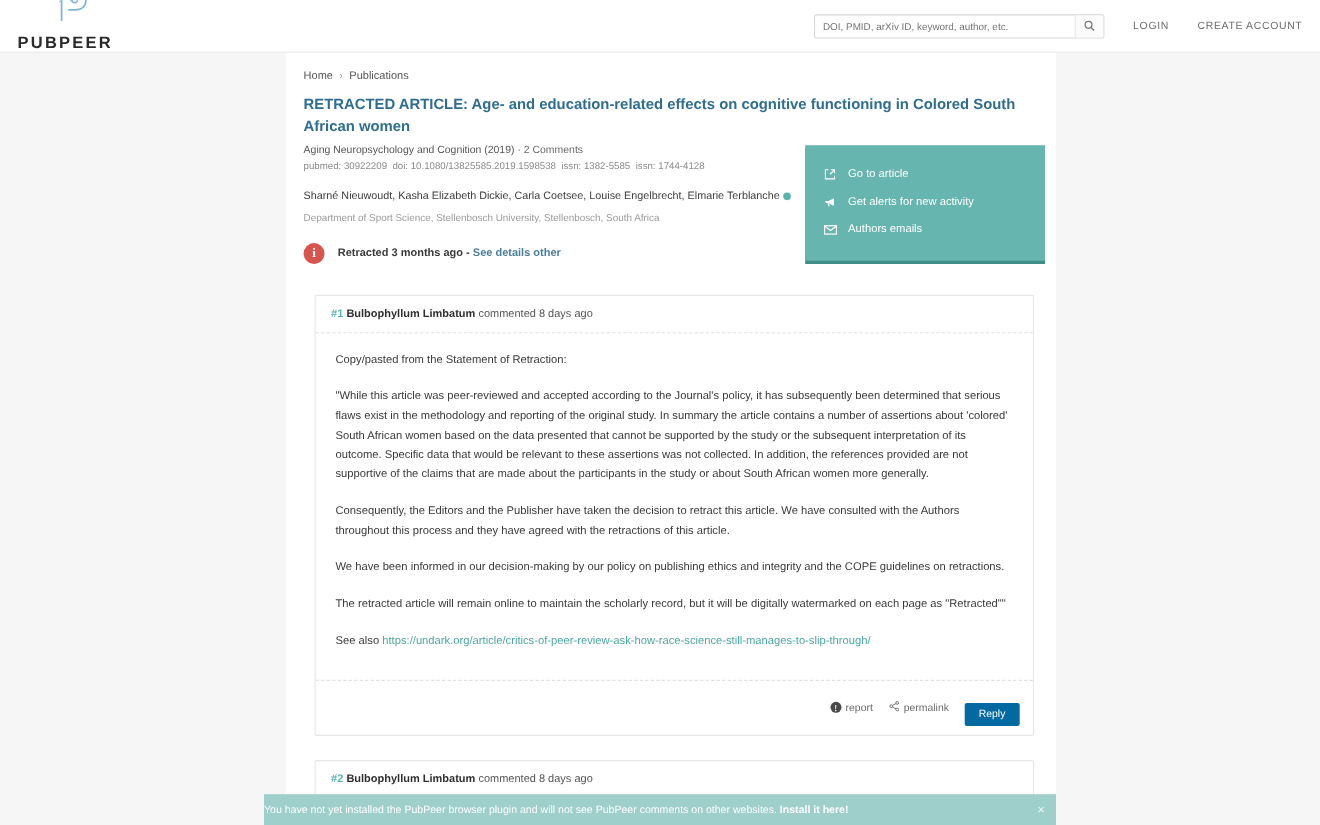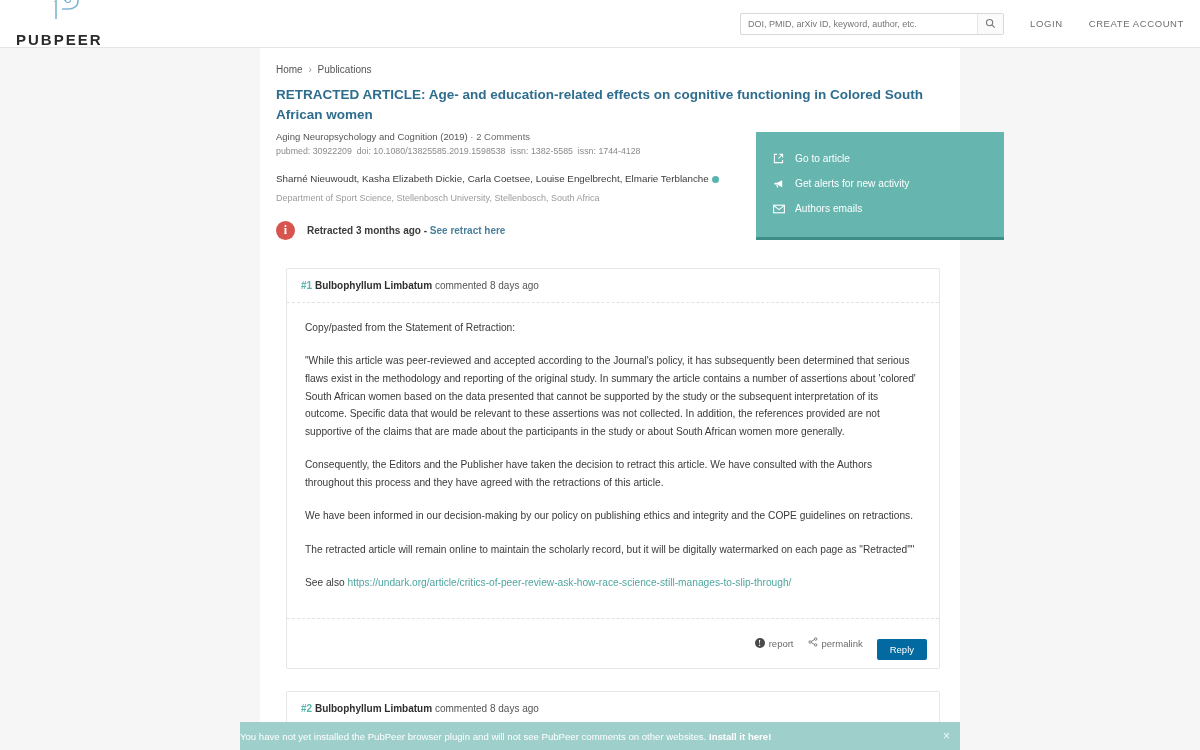--- a/index.html
+++ b/index.html
@@ -148,22 +148,22 @@
     font-family: "Liberation Serif", serif;
   }
   .reply-btn {
     background: #0369a1; color: #fff; border: 0;
     font-size: 9.5px; padding: 5px 13px; border-radius: 2px;
     cursor: pointer; font-family: "Liberation Sans", sans-serif; margin-top: 12px;
   }
 
   
   .side-panel {
-    position: absolute; left: 756px; top: 84px;
-    width: 248px; background: #66b5ae;
+    position: absolute; left: 732px; top: 84px;
+    width: 218px; background: #66b5ae;
     padding: 14px 0 16px 0;
     box-shadow: 0 3px 0 0 #3f8e88;
   }
   .side-item {
     display: flex; align-items: center; gap: 10px;
     color: #fff; font-size: 10.2px;
     padding: 7px 16px; cursor: pointer;
   }
   .side-icon { width: 13px; display: flex; justify-content: center; font-size: 11px; }
 
@@ -249,21 +249,21 @@
       <span>Sharné Nieuwoudt, Kasha Elizabeth Dickie, Carla Coetsee, Louise Engelbrecht, Elmarie Terblanche</span><span class="verified-dot"></span>
     </div>
 
     <div class="affiliation">Department of Sport Science, Stellenbosch University, Stellenbosch, South Africa</div>
 
     <div class="retraction-row">
       <span class="retract-badge">i</span>
       <span class="retract-text">
         <span>Retracted 3 months ago</span>
         <span>-</span>
-        <a>See retract here</a>
+        <a>See details other</a>
       </span>
     </div>
 
     <div class="comment">
       <div class="comment-head">
         <span class="cmt-num">#1</span>
         <span class="cmt-author">Bulbophyllum Limbatum</span>
         <span>commented</span>
         <span>8 days ago</span>
       </div>

